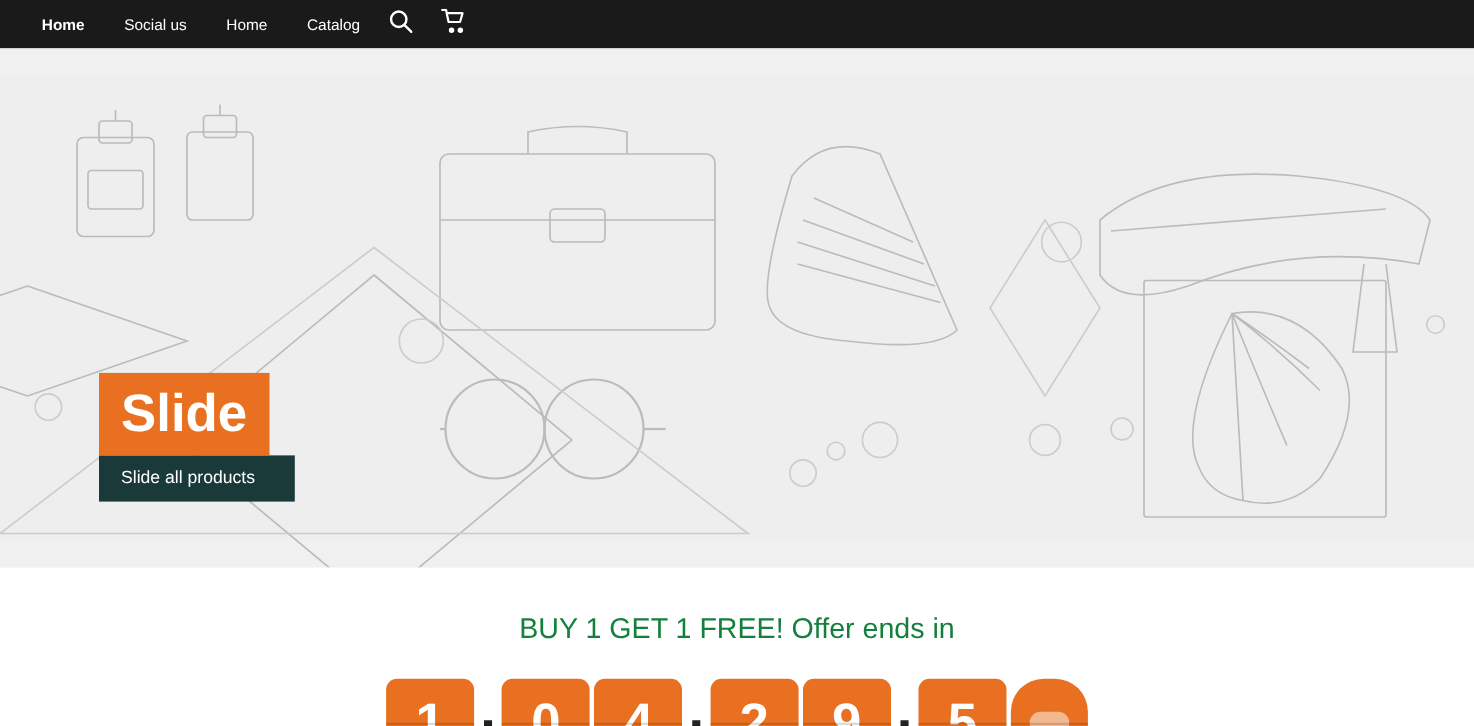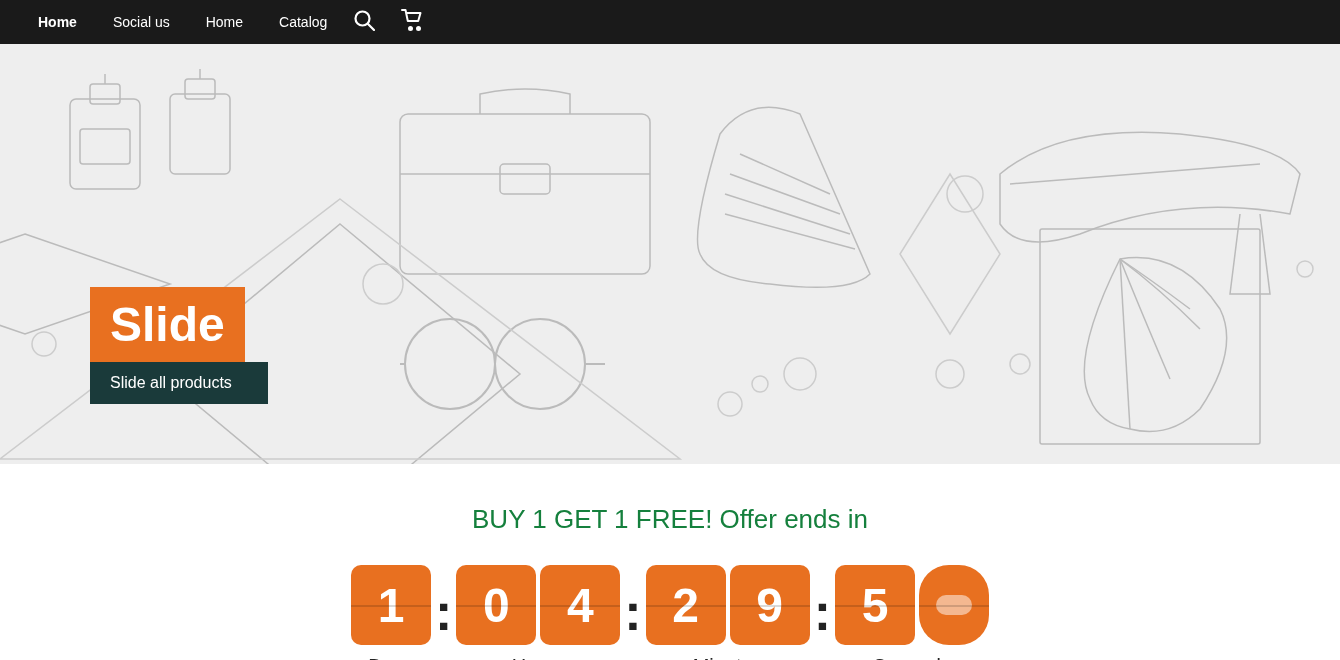--- a/index.html
+++ b/index.html
@@ -46,21 +46,21 @@
       color: #fff;
       font-size: 20px;
       display: flex;
       align-items: center;
       padding: 4px 8px;
     }
 
     
     .hero {
       width: 1340px;
-      height: 420px;
+      height: 472px;
       background: #f0f0f0;
       position: relative;
       overflow: hidden;
     }
     .hero-bg {
       width: 100%;
       height: 100%;
       position: absolute;
       top: 0; left: 0;
     }

